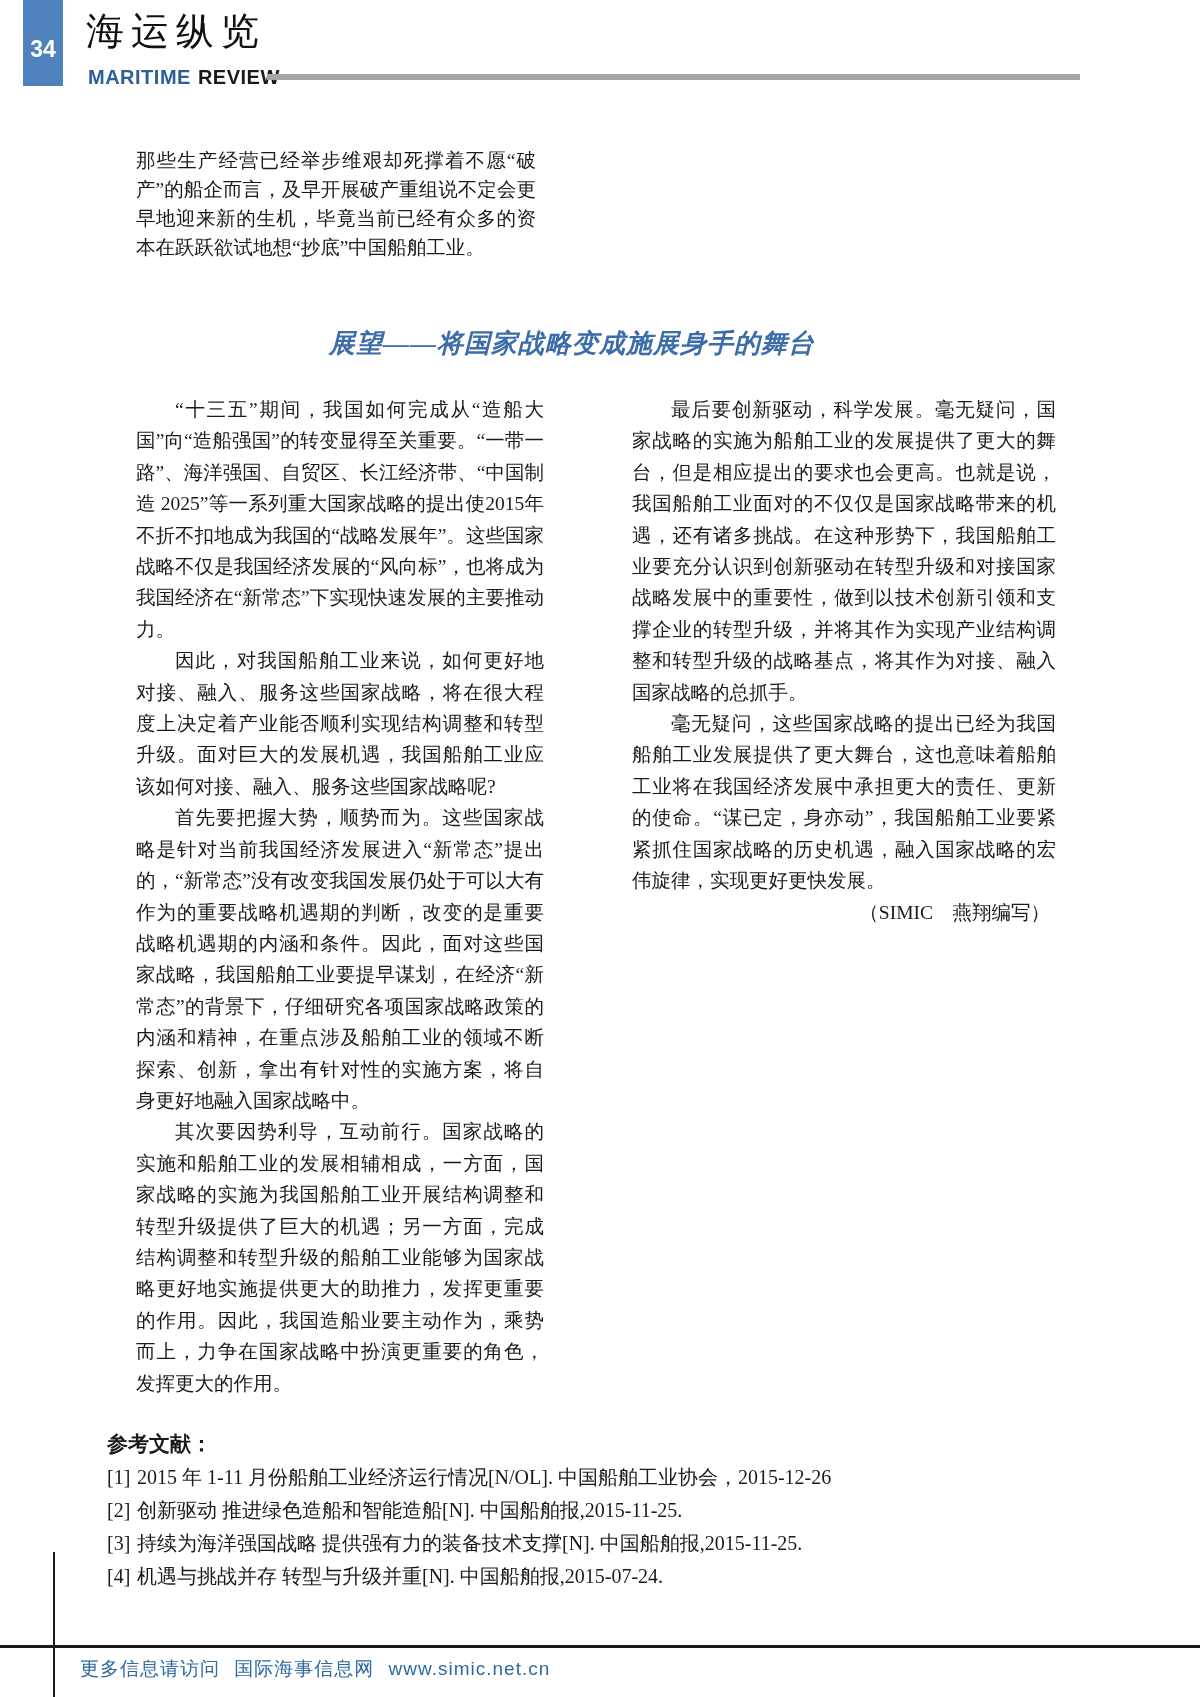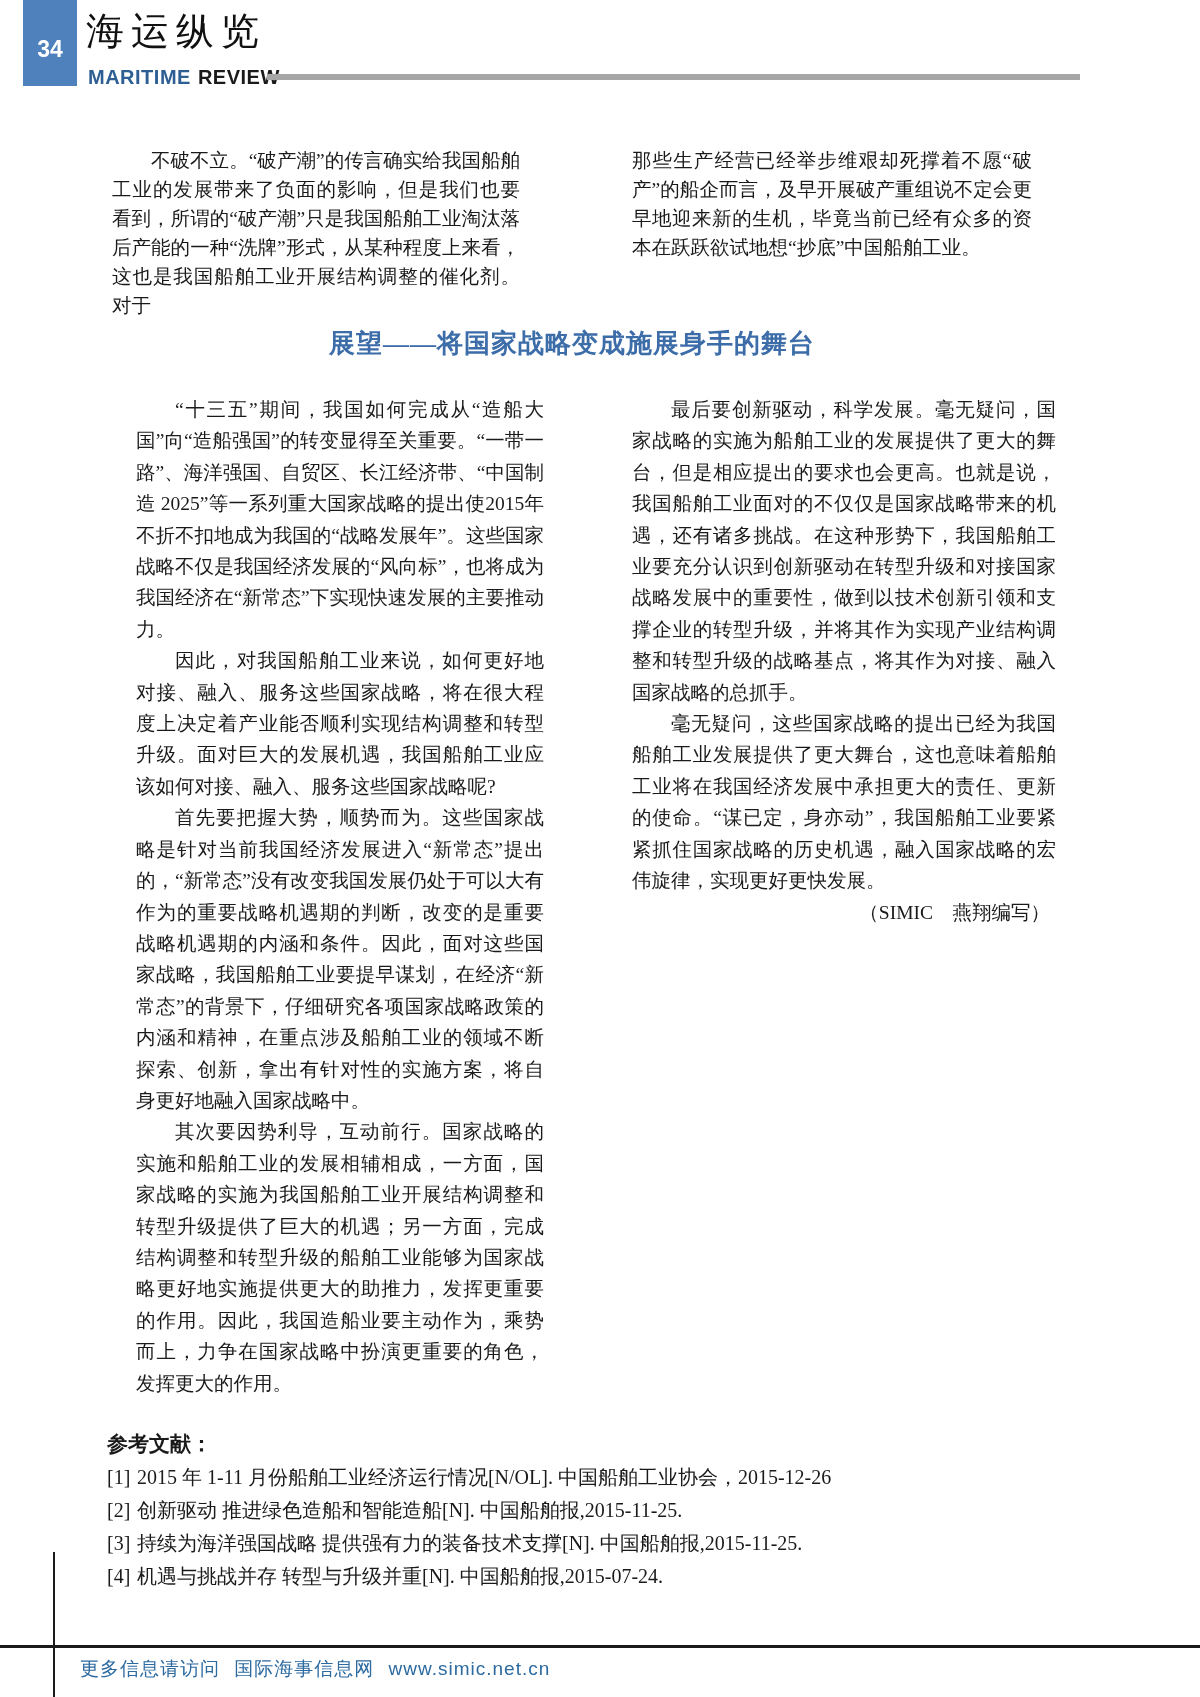--- a/index.html
+++ b/index.html
@@ -7,21 +7,21 @@
   body {
     width: 1200px; height: 1697px;
     position: relative;
     overflow: hidden;
     font-family: "Liberation Serif", "DejaVu Serif", serif;
     color: var(--body-text, #1a1a1a);
   }
 
   
   .page-num-box {
-    position: absolute; left: 23px; top: 0; width: 54px; height: 86px;
+    position: absolute; left: 23px; top: 0; width: 40px; height: 86px;
     background: var(--page-number-box, #4f81bd);
     color: #ffffff; font-family: "Liberation Sans", sans-serif;
     font-weight: bold; font-size: 23px;
     display: flex; align-items: center; justify-content: center;
     padding-top: 12px;
   }
   .title-cn {
     position: absolute; left: 86px; top: 6px;
     font-size: 38px; letter-spacing: 7px; color: #111;
     font-weight: normal;
@@ -52,21 +52,21 @@
     text-align: justify; text-indent: 2em;
   }
   .body-para { line-height: 31.4px; }
   .para.cont { text-indent: 0; margin-left: 24px; }
   #intro { top: 146px; }
   #main-body { top: 394px; margin-left: 24px; }
 
   .section-heading {
     position: absolute; left: 112px; width: 920px; top: 326px;
     text-align: center; font-size: 26px; font-weight: bold;
-    color: var(--heading-blue, #3c6da9); letter-spacing: 1px;
+    color: var(--heading-blue, #3c6da9); letter-spacing: 1px; font-style: italic;
   }
 
   .byline {
     font-size: 19.5px; line-height: 31.4px;
     text-align: right; padding-right: 6px;
   }
 
   
   #references { position: absolute; left: 107px; top: 1428px; width: 935px; }
   .ref-title { font-weight: bold; font-size: 21px; line-height: 33px; }
@@ -96,23 +96,20 @@
 <div class="page-num-box">
   <span>34</span>
 </div>
 <div class="title-cn">海运纵览</div>
 <div class="title-en">
   <span class="en-blue">MARITIME</span><span class="en-dark">REVIEW</span>
 </div>
 <div class="header-bar"></div>
 
 <div class="cols" id="intro">
-  <div class="col-left">
-    <p class="para">不破不立。“破产潮”的传言确实给我国船舶工业的发展带来了负面的影响，但是我们也要看到，所谓的“破产潮”只是我国船舶工业淘汰落后产能的一种“洗牌”形式，从某种程度上来看，这也是我国船舶工业开展结构调整的催化剂。对于</p>
-  </div>
   <div class="col-right">
     <p class="para cont">那些生产经营已经举步维艰却死撑着不愿“破产”的船企而言，及早开展破产重组说不定会更早地迎来新的生机，毕竟当前已经有众多的资本在跃跃欲试地想“抄底”中国船舶工业。</p>
   </div>
 </div>
 
 <div class="section-heading">展望——将国家战略变成施展身手的舞台</div>
 
 <div class="cols" id="main-body">
   <div class="col-left">
 

